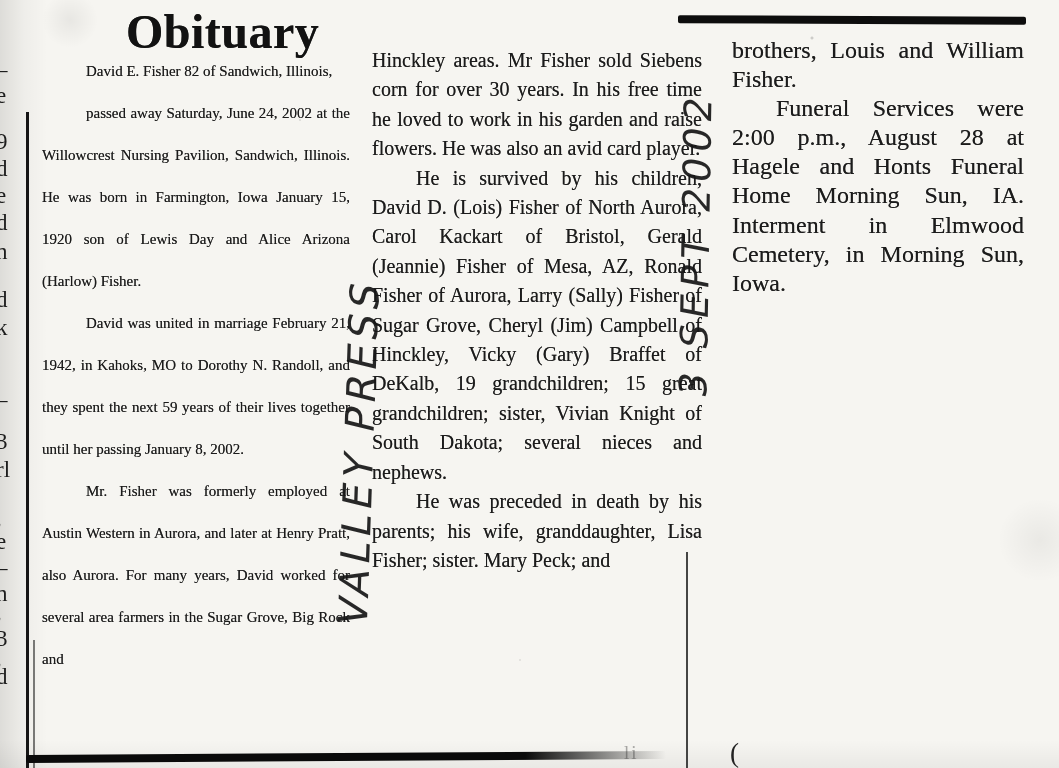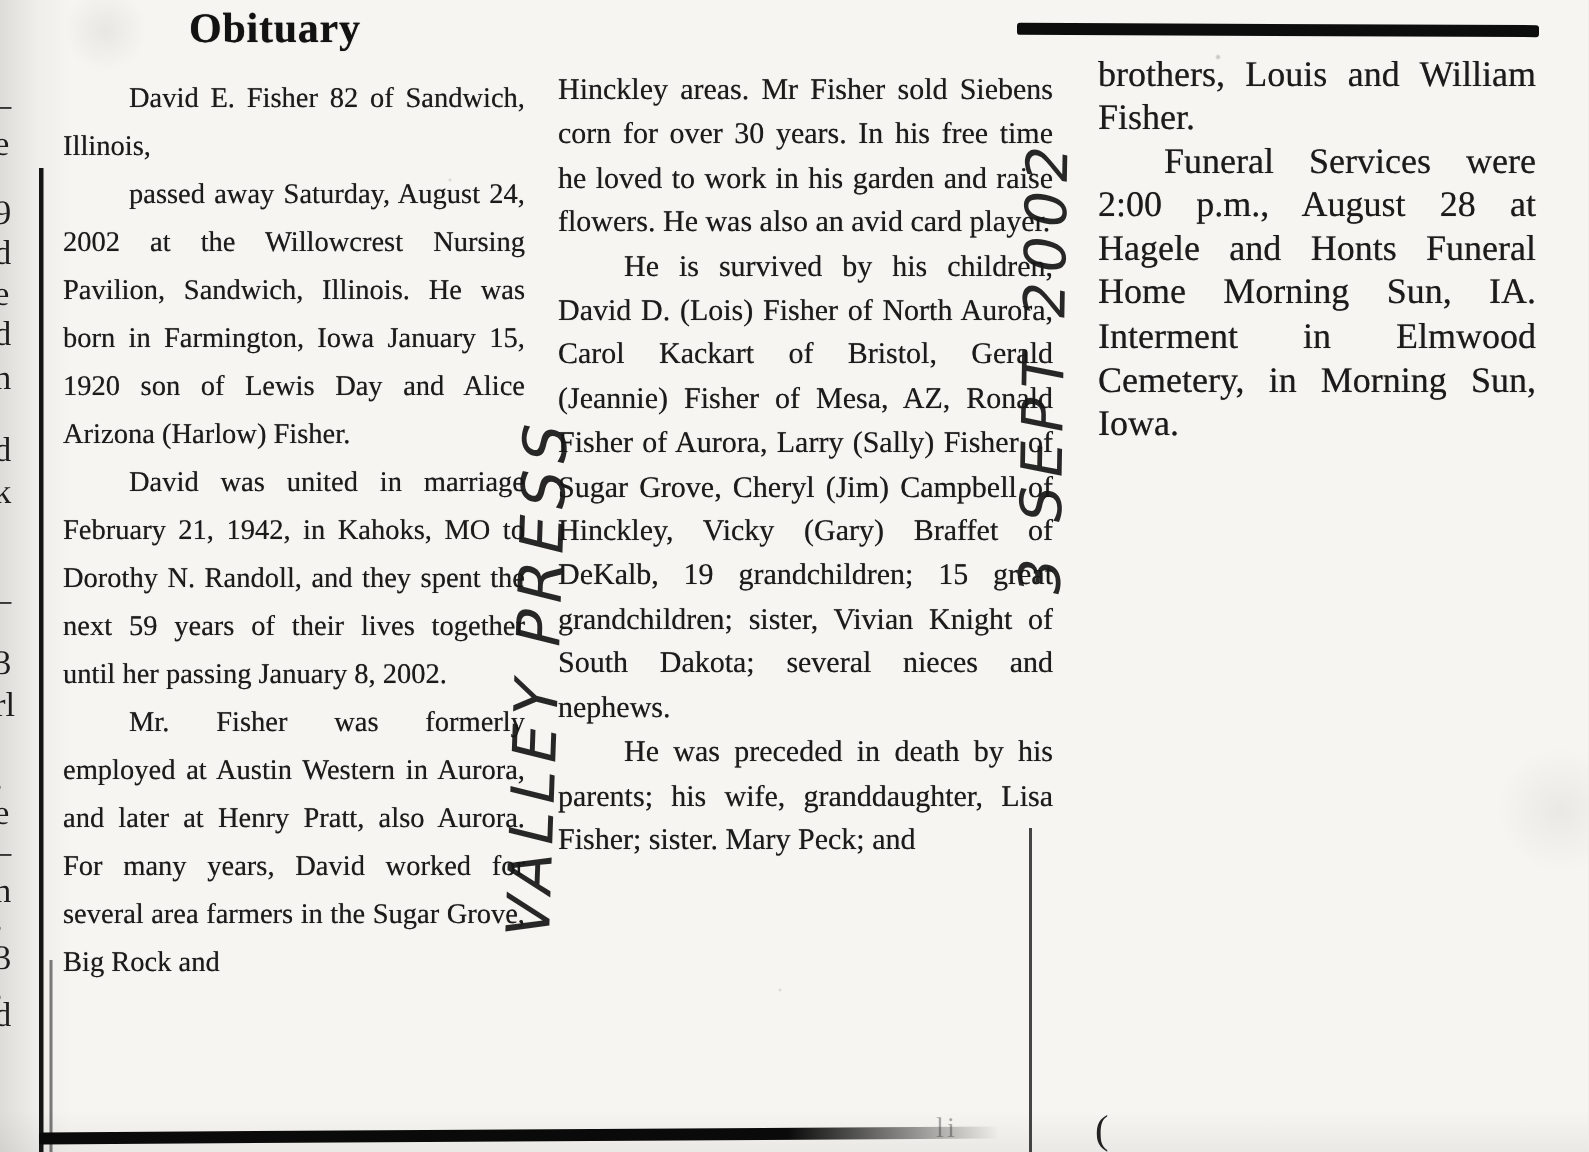--- a/index.html
+++ b/index.html
@@ -24,27 +24,27 @@
   
   .rule-left{position:absolute;left:26px;top:112px;width:3px;height:656px;background:#151515;}
   .rule-left2{position:absolute;left:33px;top:640px;width:2px;height:128px;background:rgba(20,20,20,.55);}
   .bar-top{position:absolute;left:678px;top:16px;width:348px;height:8px;background:#0d0d0d;
            transform:rotate(.25deg);border-radius:2px;}
   .bar-bottom{position:absolute;left:26px;top:753px;width:640px;height:8px;transform:rotate(-.35deg);
            background:linear-gradient(90deg,#0a0a0a 0%,#0a0a0a 78%,rgba(10,10,10,.55) 88%,rgba(10,10,10,0) 100%);
            border-radius:2px;}
   .rule-right{position:absolute;left:686px;top:552px;width:2px;height:216px;background:rgba(25,25,25,.8);}
   
-  .title{position:absolute;left:126px;top:4px;margin:0;font-size:28px;font-weight:700;
+  .title{position:absolute;left:126px;top:4px;margin:0;font-size:48px;font-weight:700;
          letter-spacing:.5px;color:#121212;text-shadow:0 0 .6px rgba(0,0,0,.7);text-align:center;}
   
   .col{position:absolute;text-align:justify;text-shadow:0 0 .45px rgba(10,10,10,.65);}
   .col p{margin:0;}
   .col p.indent{text-indent:44px;}
-  .col1{left:42px;top:50px;width:308px;font-size:19px;line-height:32px;}
+  .col1{left:42px;top:50px;width:308px;font-size:15px;line-height:42px;}
   .col2{left:372px;top:46px;width:330px;font-size:20px;line-height:29.4px;}
   .col3{left:732px;top:36px;width:292px;font-size:24px;line-height:29.1px;}
   
   .hand{position:absolute;font-family:"DejaVu Sans",sans-serif;color:#161616;white-space:nowrap;
         text-align:center;}
   .hand-press{left:78px;top:428px;width:564px;height:48px;font-size:40px;letter-spacing:5px;
         transform:rotate(-88deg) skewX(-12deg);transform-origin:center;opacity:.92;}
   .hand-date{left:512px;top:222px;width:368px;height:44px;font-size:38px;letter-spacing:6px;
         transform:rotate(-89deg) skewX(-10deg);transform-origin:center;opacity:.92;}
   .stray{position:absolute;left:730px;top:738px;font-size:27px;color:#222;
@@ -83,21 +83,21 @@
   <div class="rule-left"></div>
   <div class="rule-left2"></div>
   <div class="bar-top"></div>
   <div class="bar-bottom"></div>
   <div class="rule-right"></div>
 
   <h1 class="title">Obituary</h1>
 
   <div class="col col1">
       <p class="para indent">David E. Fisher 82 of Sandwich, Illinois,</p>
-      <p class="para indent">passed away Saturday, August 24, 2002 at the Willowcrest Nursing Pavilion, Sandwich, Illinois. He was born in Farmington, Iowa January 15, 1920 son of Lewis Day and Alice Arizona (Harlow) Fisher.</p>
+      <p class="para indent">passed away Saturday, June 24, 2002 at the Willowcrest Nursing Pavilion, Sandwich, Illinois. He was born in Farmington, Iowa January 15, 1920 son of Lewis Day and Alice Arizona (Harlow) Fisher.</p>
       <p class="para indent">David was united in marriage February 21, 1942, in Kahoks, MO to Dorothy N. Randoll, and they spent the next 59 years of their lives together until her passing January 8, 2002.</p>
       <p class="para indent">Mr. Fisher was formerly employed at Austin Western in Aurora, and later at Henry Pratt, also Aurora. For many years, David worked for several area farmers in the Sugar Grove, Big Rock and</p>
     </div>
   <div class="col col2">
       <p class="para">Hinckley areas. Mr Fisher sold Siebens corn for over 30 years. In his free time he loved to work in his garden and raise flowers. He was also an avid card player.</p>
       <p class="para indent">He is survived by his children, David D. (Lois) Fisher of North Aurora, Carol Kackart of Bristol, Gerald (Jeannie) Fisher of Mesa, AZ, Ronald Fisher of Aurora, Larry (Sally) Fisher of Sugar Grove, Cheryl (Jim) Campbell of Hinckley, Vicky (Gary) Braffet of DeKalb, 19 grandchildren; 15 great grandchildren; sister, Vivian Knight of South Dakota; several nieces and nephews.</p>
       <p class="para indent">He was preceded in death by his parents; his wife, granddaughter, Lisa Fisher; sister. Mary Peck; and</p>
     </div>
   <div class="col col3">
       <p class="para">brothers, Louis and William Fisher.</p>

